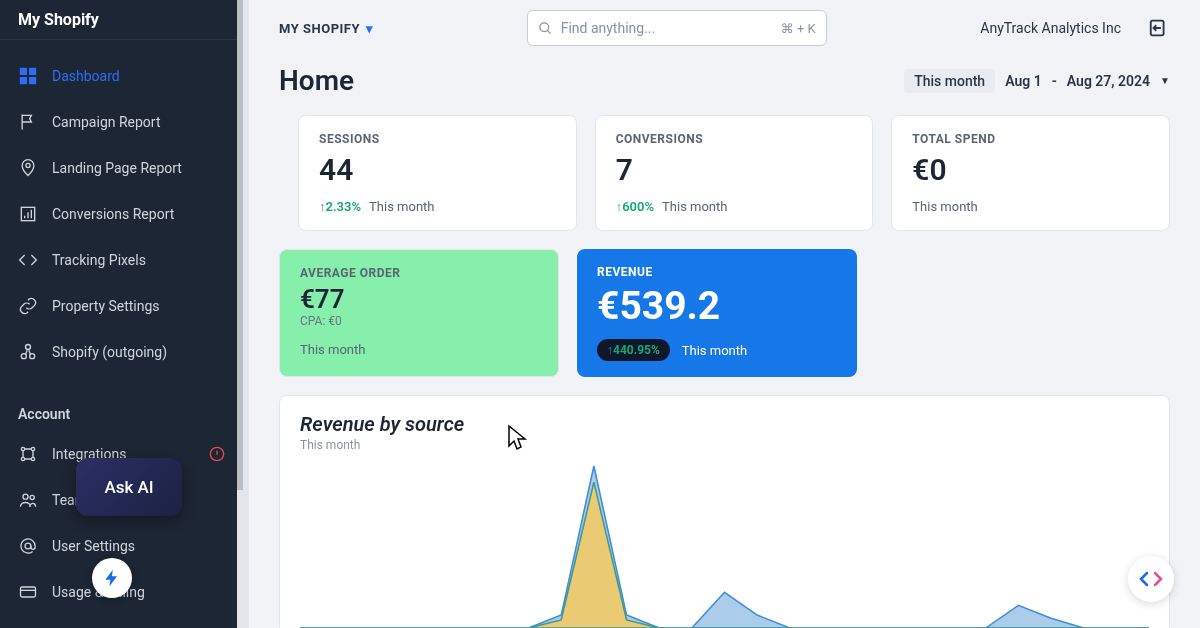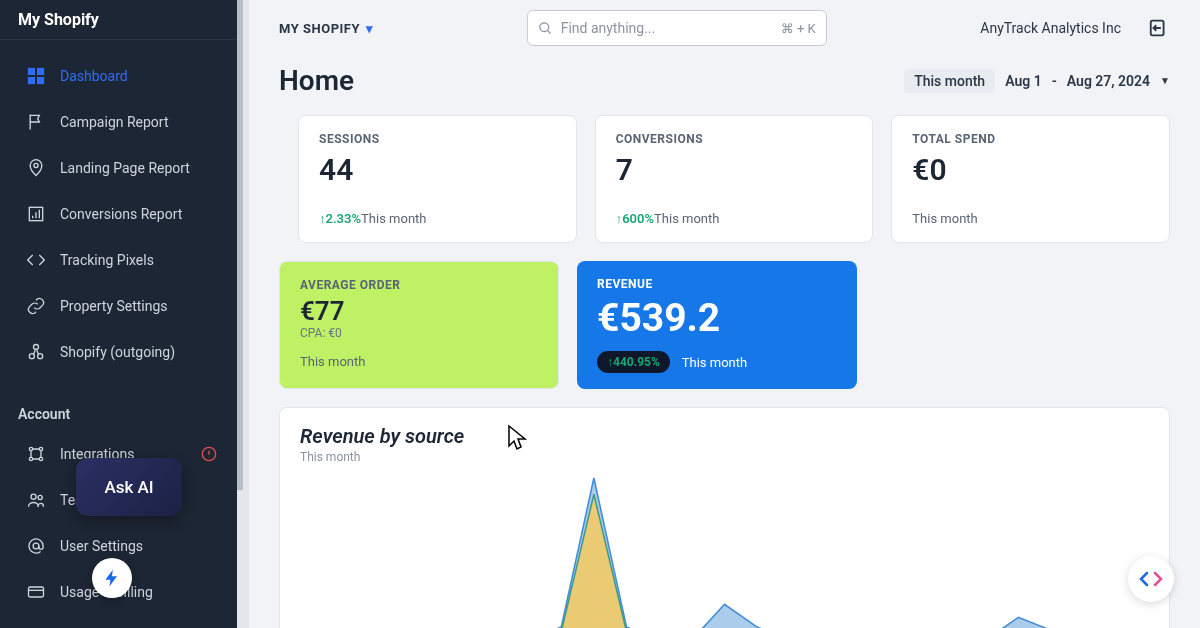--- a/index.html
+++ b/index.html
@@ -2,21 +2,21 @@
 <html><head>
 <meta charset="utf-8">
 <style>
   *{box-sizing:border-box;margin:0;padding:0;font-family:-apple-system,BlinkMacSystemFont,"Segoe UI",Roboto,sans-serif;}
   body{width:1200px;height:628px;overflow:hidden;display:flex;background:#f1f3f6;}
   
   .sidebar{width:249px;height:628px;background:#1d2634;color:#cfd5dd;display:flex;flex-direction:column;position:relative;border-right:6px solid #e3e6ea;}
   .sidebar .scrollbar{position:absolute;right:0;top:0;width:6px;height:100%;background:#e3e6ea;}
   .sidebar .scrollbar .handle{position:absolute;left:0;top:0;width:6px;height:78%;background:#b9bec4;}
   .brand{height:50px;display:flex;align-items:center;padding:0 18px;font-weight:700;color:#fff;font-size:16px;border-bottom:1px solid #2b3545;}
-  .nav{padding:14px 8px;display:flex;flex-direction:column;gap:2px;}
+  .nav{padding:14px 0;display:flex;flex-direction:column;gap:2px;}
   .nav-item{display:flex;align-items:center;gap:14px;height:44px;padding:0 18px;font-size:14px;color:#cfd5dd;cursor:pointer;position:relative;}
   .nav-item.active{color:#2f6df5;}
   .nav-item .ic{width:20px;height:20px;flex:0 0 20px;display:flex;align-items:center;justify-content:center;}
   .nav-item svg{stroke:#cfd5dd;fill:none;stroke-width:1.6;}
   .nav-item.active svg{stroke:#2f6df5;fill:#2f6df5;}
   .section-title{padding:18px 18px 8px;font-size:14px;color:#cfd5dd;font-weight:600;}
   .alert-ic{position:absolute;right:18px;width:16px;height:16px;}
   .ask-ai{position:absolute;left:76px;top:458px;width:106px;height:58px;border-radius:12px;background:linear-gradient(135deg,#2b2f63,#1c2144);color:#fff;display:flex;align-items:center;justify-content:center;font-size:17px;font-weight:500;box-shadow:0 4px 14px rgba(0,0,0,.35);}
   .bolt{position:absolute;left:92px;top:558px;width:40px;height:40px;border-radius:50%;background:#fff;display:flex;align-items:center;justify-content:center;box-shadow:0 2px 8px rgba(0,0,0,.3);}
   
@@ -31,24 +31,24 @@
   .content{padding:8px 30px 0;flex:1;overflow:hidden;}
   .header-row{display:flex;align-items:center;margin-bottom:18px;}
   .page-title{font-size:28px;font-weight:600;color:#1d2634;}
   .range{margin-left:auto;display:flex;align-items:center;gap:10px;font-size:14px;color:#2b3545;font-weight:600;}
   .range .badge{background:#e8ebf0;border-radius:4px;padding:4px 10px;font-weight:500;}
   .range .cd{font-size:10px;color:#2b3545;}
   .cards{display:flex;gap:18px;margin-bottom:18px;padding-left:19px;}
   .card{flex:1;background:#fff;border:1px solid #e2e6ec;border-radius:8px;padding:16px 20px;min-height:110px;}
   .card .label{font-size:12px;font-weight:700;letter-spacing:.5px;color:#5a6475;margin-bottom:6px;}
   .card .value{font-size:30px;font-weight:600;color:#1d2634;}
-  .card .foot{margin-top:24px;font-size:13px;color:#5a6475;display:flex;align-items:center;}
+  .card .foot{margin-top:12px;font-size:13px;color:#5a6475;display:flex;align-items:center;gap:8px;}
   .up{color:#17a673;font-weight:600;}
   .cards2{display:flex;gap:18px;margin-bottom:18px;}
-  .card2{width:280px;background:#bef264;border:1px solid #e2e6ec;border-radius:8px;padding:16px 20px;}
+  .card2{width:280px;background:#86efac;border:1px solid #e2e6ec;border-radius:8px;padding:16px 20px;}
   .card2 .value{font-size:26px;font-weight:600;color:#1d2634;}
   .card-rev{width:280px;background:#1677e8;border-radius:8px;padding:16px 20px;color:#fff;}
   .card-rev .label{font-size:12px;font-weight:700;letter-spacing:.5px;margin-bottom:4px;}
   .card-rev .value{font-size:39px;font-weight:700;}
   .card-rev .foot{margin-top:10px;display:flex;align-items:center;gap:12px;font-size:13px;}
   .pill{background:#0f172a;color:#17a673;font-weight:700;border-radius:14px;padding:4px 10px;font-size:12px;}
   .chart-card{background:#fff;border:1px solid #e2e6ec;border-radius:8px;padding:16px 20px;height:240px;}
   .chart-card h3{font-size:20px;font-weight:600;color:#1d2634;font-style:italic;}
   .chart-card .st{font-size:12px;color:#8a93a2;margin-top:2px;}
   .chart-holder{height:170px;position:relative;margin-top:6px;}

